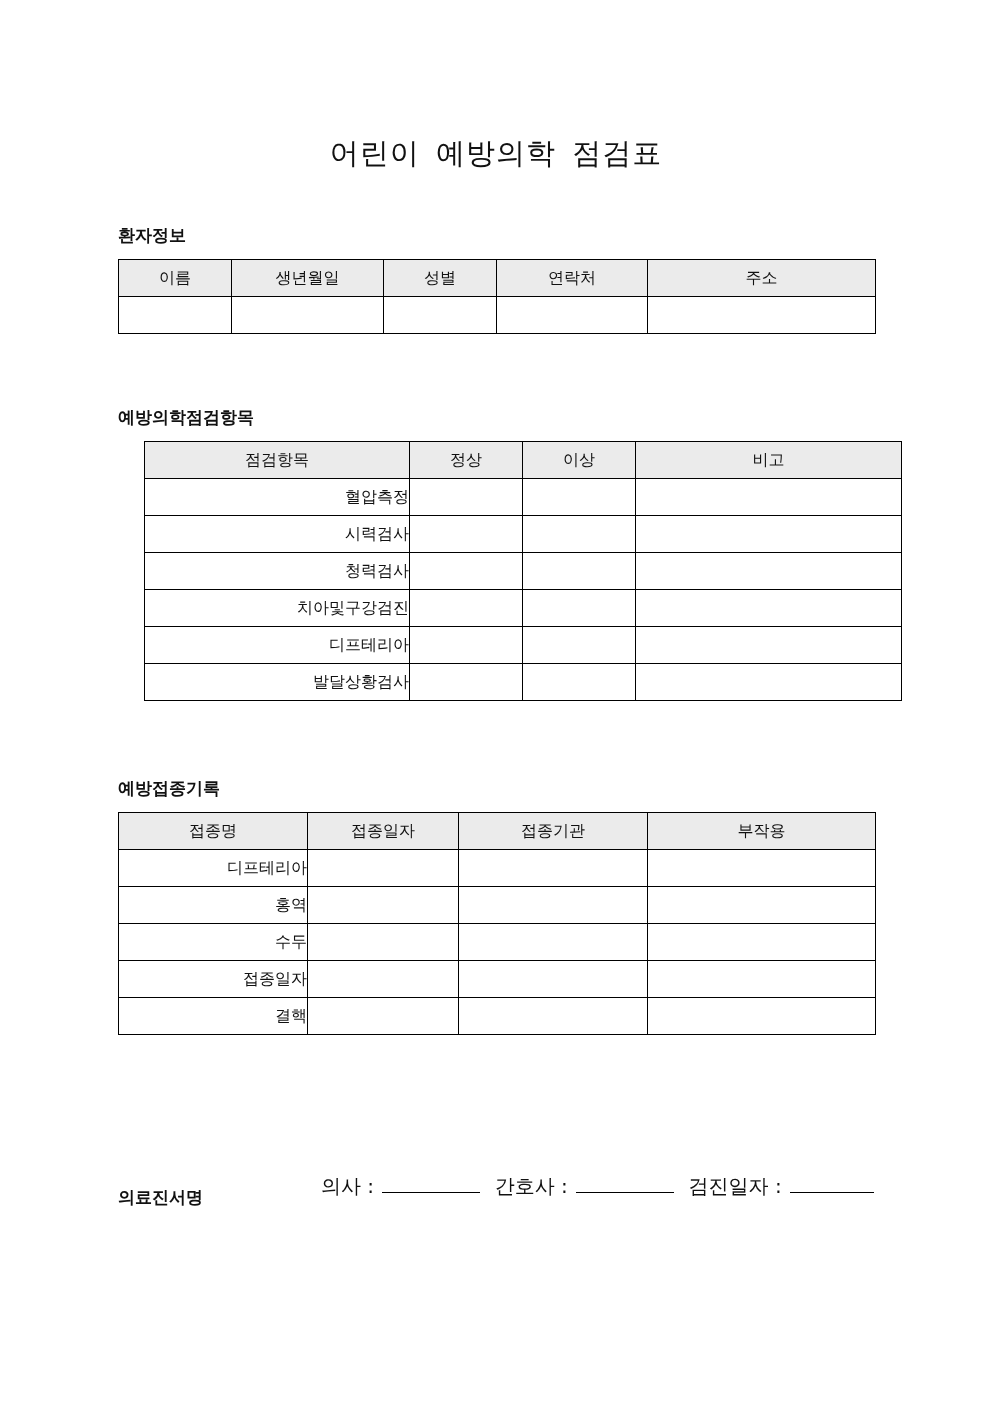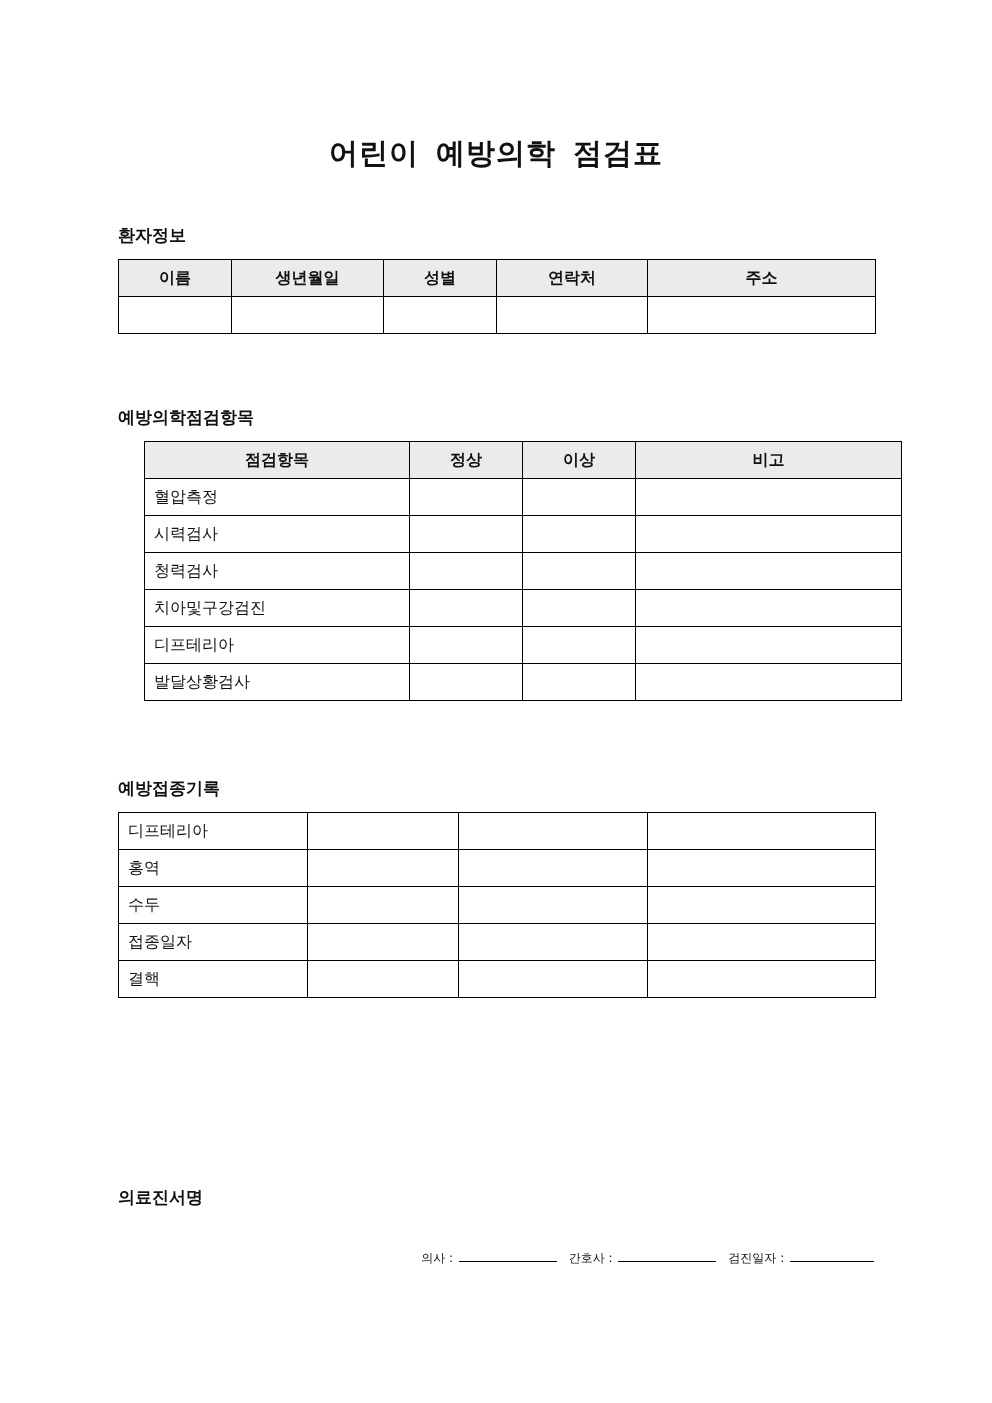--- a/index.html
+++ b/index.html
@@ -1,23 +1,23 @@
 <!DOCTYPE html>
 <html><head>
 <meta charset="utf-8">
 <style>
   html, body { margin:0; padding:0; background:#ffffff; }
   body { width:992px; height:1403px; position:relative; font-family:"DejaVu Sans", "Liberation Sans", sans-serif; color:#111; overflow:hidden; }
-  .title { position:absolute; top:134px; left:0; width:992px; text-align:center; font-size:29px; font-weight:bold; letter-spacing:1px; word-spacing:6px; }
+  .title { position:absolute; top:134px; left:0; width:992px; text-align:center; font-size:29px; font-weight:normal; letter-spacing:1px; word-spacing:6px; }
   .section { position:absolute; left:118px; font-size:17px; font-weight:bold; }
   table { position:absolute; left:118px; border-collapse:collapse; table-layout:fixed; font-size:16px; }
   td, th { border:1.3px solid #000; padding:0; height:37px; box-sizing:border-box; }
-  th { background:#ebebeb; font-weight:bold; text-align:center; }
-  td.label { text-align:left; padding-left:9px; }
-  .sign { position:absolute; top:1247px; right:118px; font-size:12px; white-space:nowrap; }
+  th { background:#ebebeb; font-weight:normal; text-align:center; }
+  td.label { text-align:right; padding-left:9px; }
+  .sign { position:absolute; top:1173px; right:118px; font-size:20px; white-space:nowrap; }
   .sign .blank { display:inline-block; border-bottom:1.3px solid #000; height:14px; vertical-align:baseline; margin:0 8px 0 2px; }
 </style>
 </head>
 <body>
 
 <div class="title">어린이 예방의학 점검표</div>
 
 <div class="section" style="top:224px;">환자정보</div>
 <table style="top:259px; width:757px;">
   <colgroup>
@@ -101,20 +101,26 @@
 
 <div class="section" style="top:777px;">예방접종기록</div>
 <table style="top:812px; width:757px;">
   <colgroup>
       <col style="width:189px">
       <col style="width:151px">
       <col style="width:189px">
       <col style="width:228px">
     </colgroup>
   <tbody>
+      <tr>
+    <th>접종명</th>
+    <th>접종일자</th>
+    <th>접종기관</th>
+    <th>부작용</th>
+  </tr>
   <tr>
         <td class="label">디프테리아</td>
         <td></td>
         <td></td>
         <td></td>
       </tr>
   <tr>
         <td class="label">홍역</td>
         <td></td>
         <td></td>

